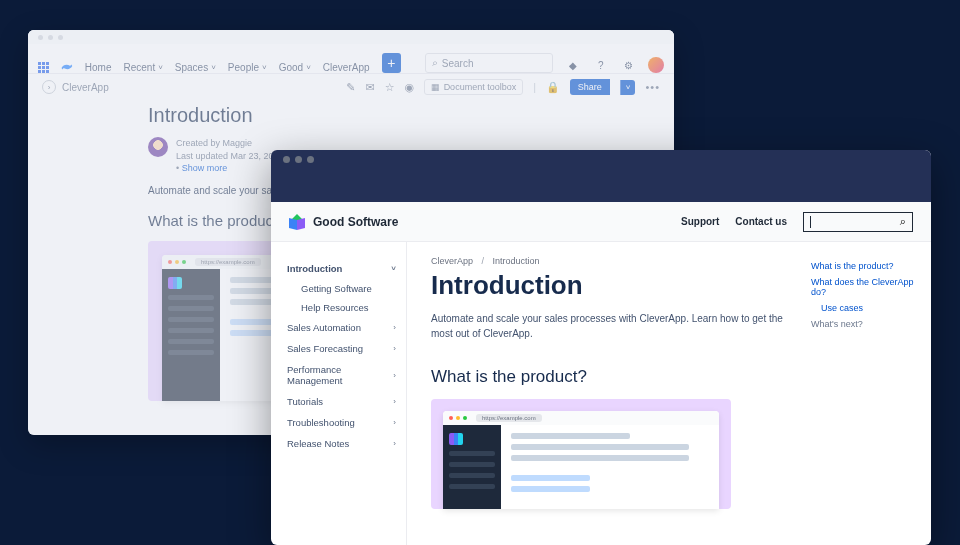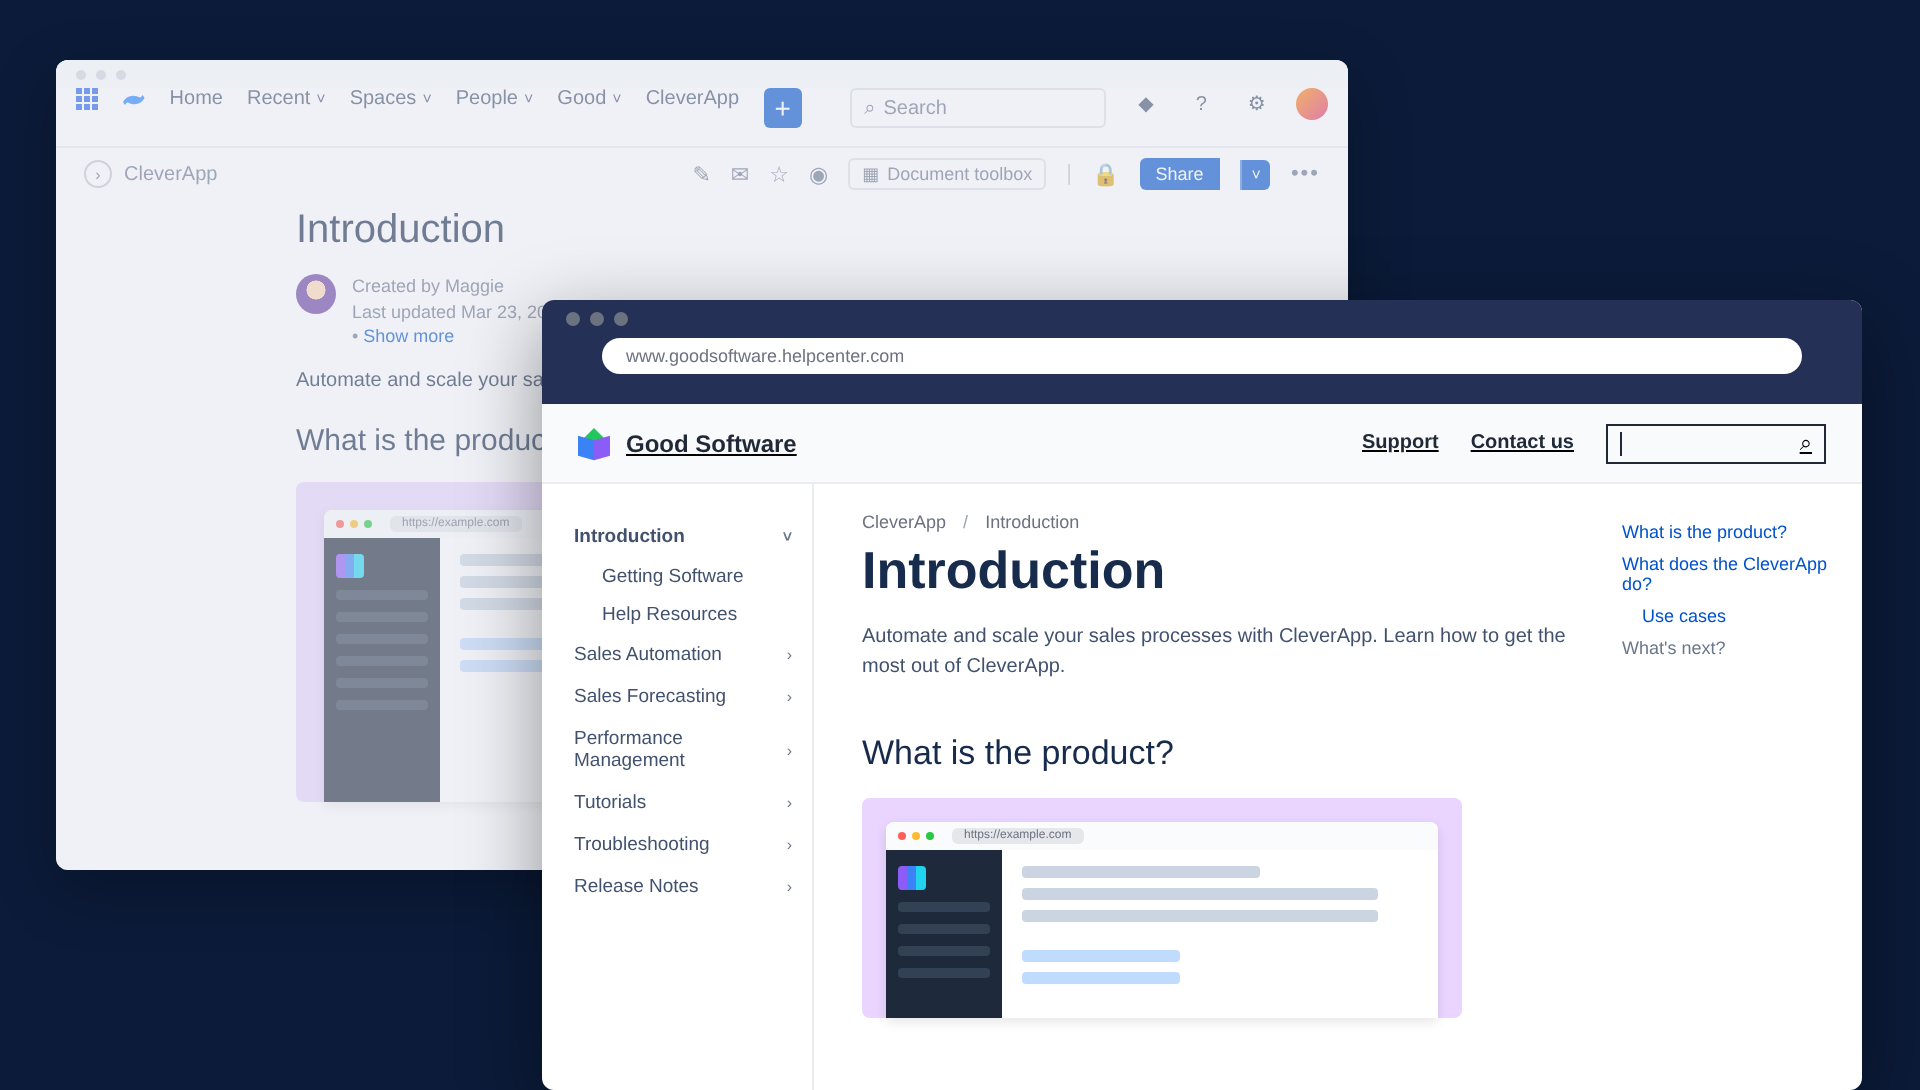--- a/index.html
+++ b/index.html
@@ -2,21 +2,21 @@
 <html><head>
 <meta charset="utf-8">
 <style>
 * { margin: 0; padding: 0; box-sizing: border-box; font-family: -apple-system, BlinkMacSystemFont, "Segoe UI", sans-serif; }
 body { background: #0b1b39; width: 960px; height: 545px; position: relative; overflow: hidden; }
 
 
 .conf-window { position: absolute; left: 28px; top: 30px; width: 646px; height: 405px; background: #fff; border-radius: 6px; box-shadow: 0 10px 30px rgba(0,0,0,.25); overflow: hidden; }
 .conf-titlebar { height: 14px; background: #fafbfc; display: flex; align-items: center; padding-left: 10px; gap: 5px; }
 .traffic-dot { width: 5px; height: 5px; border-radius: 50%; background: #d1d5db; }
-.conf-nav { height: 30px; background: #fff; border-bottom: 1px solid #ebecf0; display: flex; align-items: flex-start; padding: 0 10px; font-size: 10px; color: #42526e; gap: 12px; }
+.conf-nav { height: 30px; background: #fff; border-bottom: 1px solid #ebecf0; display: flex; align-items: flex-end; padding: 0 10px; font-size: 10px; color: #42526e; gap: 12px; }
 .conf-nav .apps-icon { display: grid; grid-template-columns: repeat(3,3px); grid-template-rows: repeat(3,3px); gap: 1px; }
 .conf-nav .apps-icon span { background: #2563eb; }
 .conf-nav .logo-sq { width: 12px; height: 12px; }
 .conf-nav .logo-sq svg { width: 100%; height: 100%; }
 .conf-nav .nav-link { cursor: pointer; display: flex; align-items: center; gap: 3px; }
 .conf-nav .chev { font-size: 8px; }
 .conf-nav .create-btn { width: 20px; height: 20px; background: #0052cc; color: #fff; border-radius: 3px; display: flex; align-items: center; justify-content: center; font-size: 14px; }
 .conf-nav .spacer { flex: 1; }
 .conf-nav .search-box { width: 130px; height: 20px; border: 1px solid #dfe1e6; border-radius: 3px; display: flex; align-items: center; padding: 0 6px; gap: 4px; color: #6b778c; }
 .conf-nav .icon-btn { width: 16px; height: 16px; display: flex; align-items: center; justify-content: center; color: #42526e; }
@@ -56,21 +56,21 @@
 .inner-main .trow { height: 6px; background: #cbd5e1; border-radius: 2px; }
 .inner-main .trow.w60 { width: 60%; } .inner-main .trow.w90 { width: 90%; } .inner-main .trow.w40 { width: 40%; background: #bfdbfe; }
 
 
 .hc-window { position: absolute; left: 271px; top: 150px; width: 660px; height: 395px; background: #fff; border-radius: 6px; box-shadow: 0 12px 40px rgba(0,0,0,.4); overflow: hidden; }
 .hc-titlebar { height: 52px; background: #243056; display: flex; flex-direction: column; }
 .hc-titlebar .dots { padding: 6px 0 6px 12px; display: flex; gap: 5px; }
 .hc-titlebar .dots .d { width: 7px; height: 7px; border-radius: 50%; background: #6b7280; }
 .hc-addr { margin: 0 30px 8px 30px; height: 18px; background: #fff; border-radius: 9px; font-size: 9px; color: #6b7280; display: flex; align-items: center; padding: 0 12px; }
 
-.hc-header { height: 40px; display: flex; align-items: center; padding: 0 18px; border-bottom: 1px solid #ebecf0; background: #f9fafb; text-decoration: underline; }
+.hc-header { height: 40px; display: flex; align-items: center; padding: 0 18px; border-bottom: 1px solid #ebecf0; background: #f9fafb; }
 .hc-logo { display: flex; align-items: center; gap: 8px; font-size: 12px; font-weight: 600; color: #1f2937; }
 .hc-logo .cube { width: 16px; height: 16px; position: relative; }
 .hc-logo .cube .t1 { position: absolute; width: 0; height: 0; border-left: 8px solid transparent; border-right: 8px solid transparent; border-bottom: 8px solid #22c55e; top: 0; }
 .hc-logo .cube .t2 { position: absolute; left: 0; top: 5px; width: 8px; height: 10px; background: #3b82f6; transform: skewY(15deg); }
 .hc-logo .cube .t3 { position: absolute; right: 0; top: 5px; width: 8px; height: 10px; background: #8b5cf6; transform: skewY(-15deg); }
 .hc-header .spacer { flex: 1; }
 .hc-header .hlink { font-size: 10px; font-weight: 600; color: #1f2937; margin-right: 16px; }
 .hc-header .search { width: 110px; height: 20px; border: 1.5px solid #1f2937; display: flex; align-items: center; justify-content: space-between; padding: 0 6px; }
 .hc-header .search .cursor { width: 1px; height: 12px; background: #1f2937; }
 .hc-header .search .mag { font-size: 11px; }
@@ -218,21 +218,20 @@
   <div class="conf-overlay"></div>
 </div>
 
 <div class="hc-window">
   <div class="hc-titlebar">
     <div class="dots">
         <span class="d"></span>
         <span class="d"></span>
         <span class="d"></span>
       </div>
-    <div class="hc-addr">www.goodsoftware.helpcenter.com</div>
   </div>
 
   <div class="hc-header">
     <div class="hc-logo">
       <div class="cube">
           <div class="t1"></div>
           <div class="t2"></div>
           <div class="t3"></div>
         </div>
       <span>Good Software</span>

